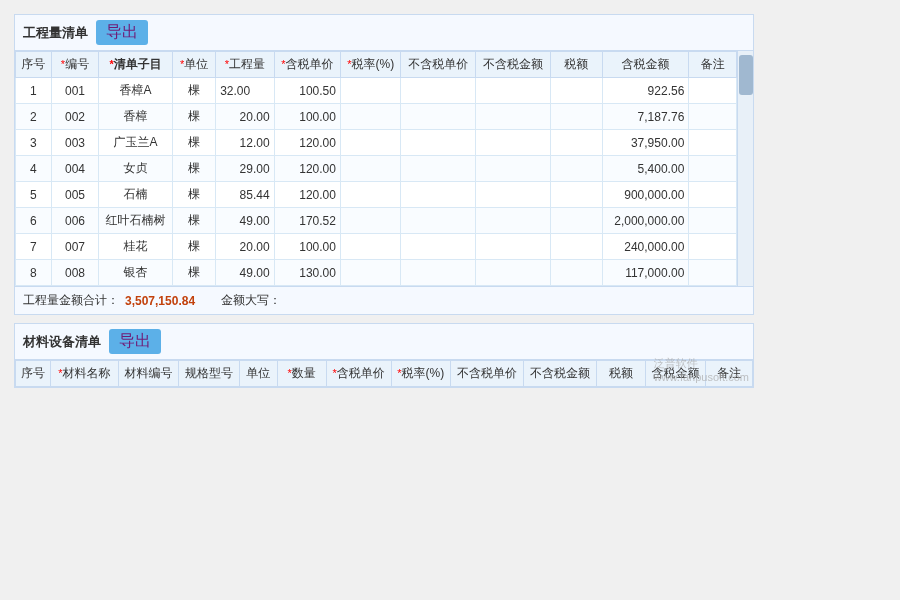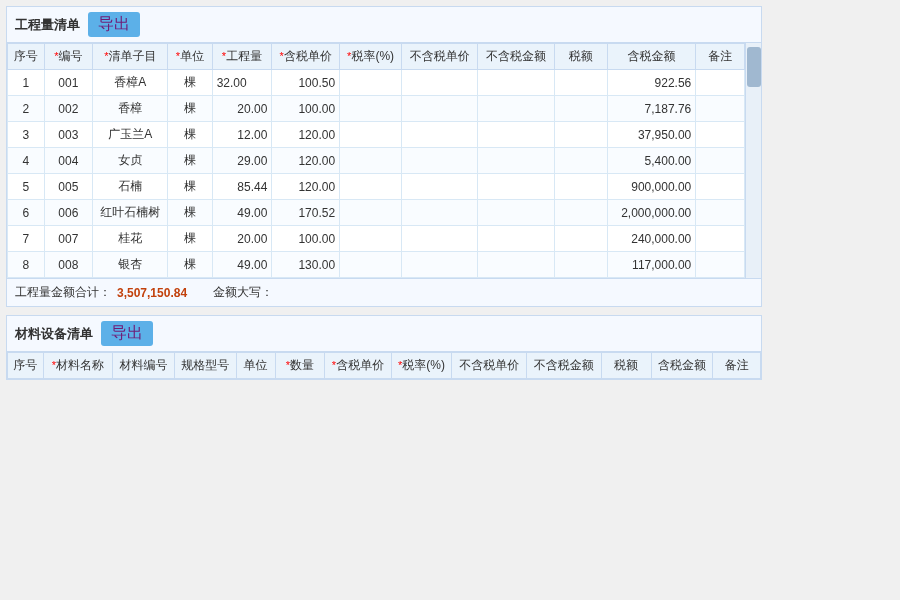--- a/index.html
+++ b/index.html
@@ -6,21 +6,21 @@
     body {
       font-family: "Microsoft YaHei", SimSun, sans-serif;
       font-size: 12px;
       background: #f0f0f0;
       color: #333;
     }
     .container {
       width: 768px;
       height: 600px;
       background: #f0f0f0;
-      padding: 6px;
+      padding: 14px;
       overflow: hidden;
     }
     .section {
       background: #fff;
       border: 1px solid #c8daf0;
       margin-bottom: 8px;
     }
     .section-header {
       display: flex;
       align-items: center;
@@ -103,21 +103,21 @@
       position: absolute;
       bottom: 4px;
       right: 4px;
       font-size: 11px;
       color: #aaa;
       opacity: 0.7;
       pointer-events: none;
     }
     .col-seq { width: 32px; }
     .col-code { width: 44px; }
-    .col-name { width: 68px; }
+    .col-name { width: 68px; font-weight: bold; }
     .col-unit { width: 40px; }
     .col-qty { width: 54px; }
     .col-taxunit { width: 56px; }
     .col-taxrate { width: 46px; }
     .col-notaxunit { width: 56px; }
     .col-notaxamt { width: 56px; }
     .col-taxamt { width: 48px; }
     .col-totalamt { width: 80px; }
     .col-note { width: 44px; }
 
@@ -323,15 +323,19 @@
             <th class="col2-taxamt"><span>税额</span></th>
             <th class="col2-totalamt"><span>含税金额</span></th>
             <th class="col2-note"><span>备注</span></th>
           </tr>
         </thead>
         <tbody id="section2-tbody">
         </tbody>
       </table>
     </div>
 
+    <div class="watermark">
+      <div>泛普软件</div>
+      <div>www.fanpusoft.com</div>
+    </div>
   </div>
 
 </div>
 
 </body></html>

